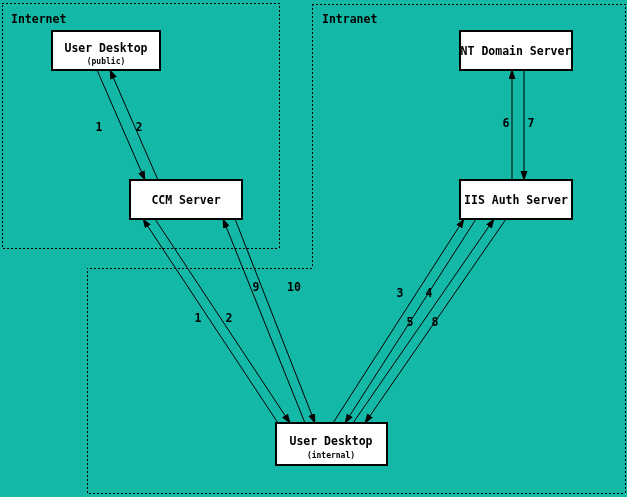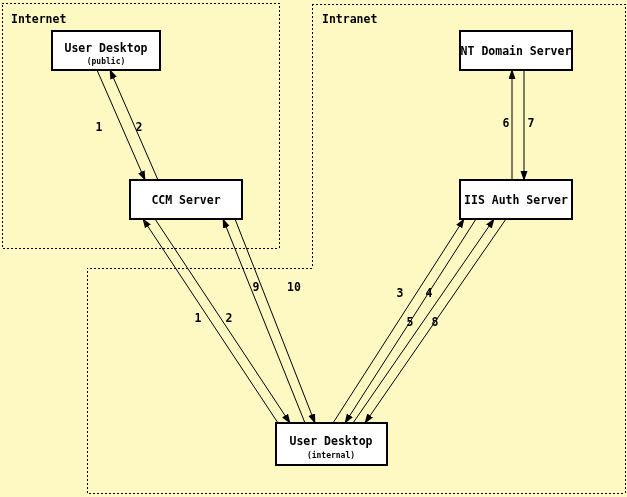--- a/index.html
+++ b/index.html
@@ -1,17 +1,17 @@
 <!DOCTYPE html>
 <html><head>
 <meta charset="utf-8">
 <style>
   html,body { margin:0; padding:0; background:#ffffff; }
   .stage {
-    position:relative; width:627px; height:497px; background:#fef9c3;
+    position:relative; width:627px; height:497px; background:#14b8a6;
     font-family:"DejaVu Sans Mono","Liberation Mono",monospace;
   }
   svg { display:block; }
   .zone   { fill:none; stroke:#000000; stroke-width:1; stroke-dasharray:2 2; shape-rendering:crispEdges; }
   .node   { fill:#ffffff; stroke:#000000; stroke-width:2; shape-rendering:crispEdges; }
   .edge   { stroke:#000000; stroke-width:1; fill:none; }
   text    { fill:#000000; font-family:"DejaVu Sans Mono","Liberation Mono",monospace; font-weight:bold; }
   .zlabel { font-size:11.5px; }
   .ntitle { font-size:11.5px; text-anchor:middle; }
   .nsub   { font-size:8px;    text-anchor:middle; }

